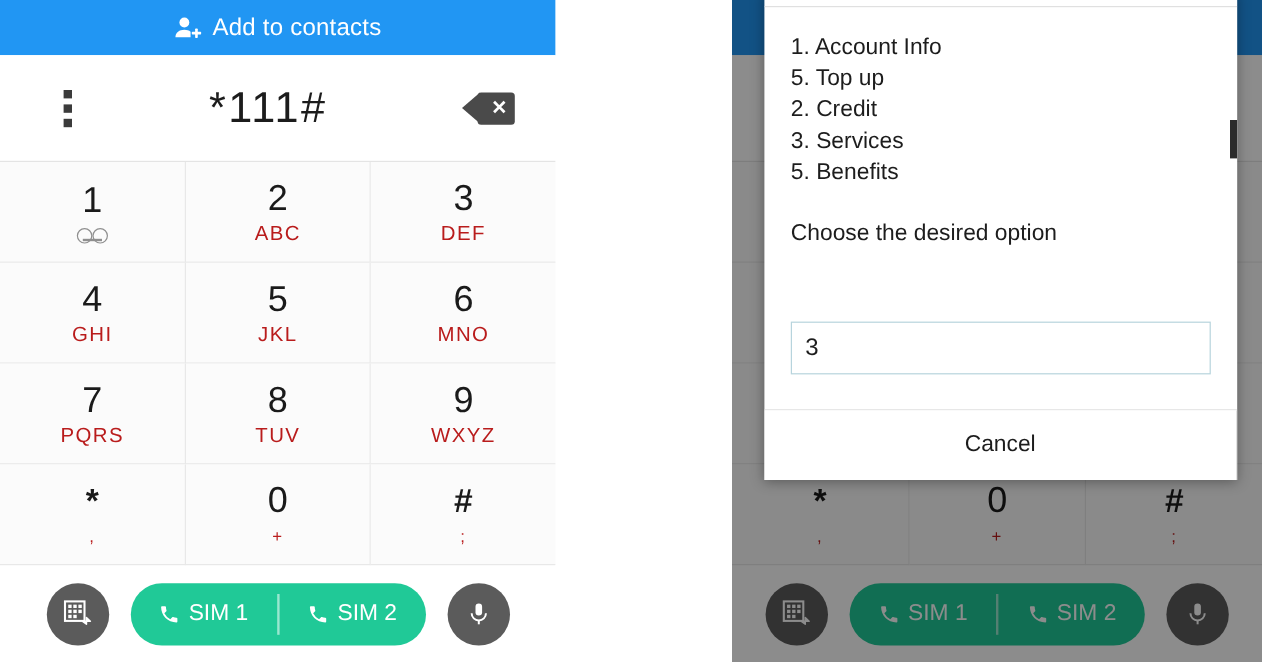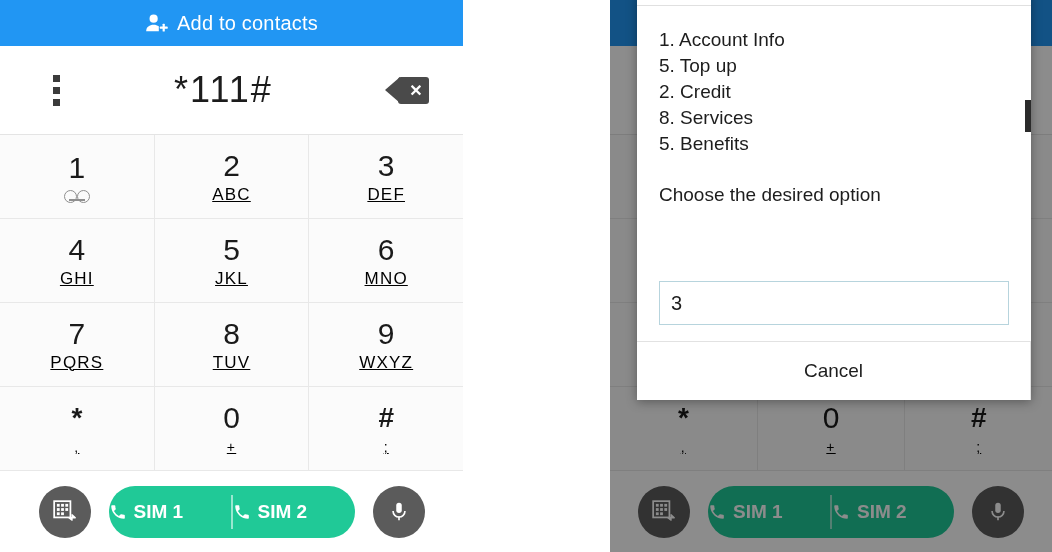--- a/index.html
+++ b/index.html
@@ -81,21 +81,21 @@
     border-bottom: 1px solid #e8e8e8;
     display:flex; flex-direction:column; align-items:center; justify-content:center;
     background:#fbfbfb;
   }
   .key:last-child { border-right: none; }
   .key .digit {
     font-size: 30px; color:#1a1a1a; line-height: 32px; font-weight: 400;
   }
   .key .digit.sym { font-size: 28px; font-weight: 700; }
   .key .sub {
-    font-size: 14px; color:#000000; letter-spacing: 1.2px; line-height: 18px; margin-top: 4px; text-decoration: underline;
+    font-size: 14px; color:#b91c1c; letter-spacing: 1.2px; line-height: 18px; margin-top: 4px;
   }
   .key .sub.big { font-size: 17px; }
   .vm-icon { margin-top: 6px; width: 26px; height: 11px; position: relative; }
   .vm-icon span {
     position:absolute; top:0; width:11px; height:11px; border:1.6px solid #8f8f8f; border-radius:50%;
   }
   .vm-icon span.l { left:0; }
   .vm-icon span.r { right:0; }
   .vm-icon i {
     position:absolute; left:5px; right:5px; bottom:0.5px; height:1.6px; background:#8f8f8f;
@@ -110,23 +110,22 @@
     width: 52px; height: 52px; border-radius: 50%;
     background: #5b5b5b;
     display:flex; align-items:center; justify-content:center;
   }
   .call-pill {
     width: 246px; height: 52px; border-radius: 26px;
     background: #20c997;
     display:flex; align-items:center; color:#fff;
   }
   .call-half {
-    flex:1; display:flex; align-items:center; gap:7px;
+    flex:1; display:flex; align-items:center; justify-content:center; gap:7px;
     font-size: 19px;
-    font-weight: bold;
   }
   .call-div { width:2px; height:34px; background:rgba(255,255,255,.55); }
   .phone-glyph { width:18px; height:18px; display:block; }
   .kpd-glyph { width:26px; height:26px; display:block; }
   .mic-glyph { width:22px; height:26px; display:block; }
 
   
   .scrim {
     position:absolute; inset:0;
     background: rgba(0,0,0,.45);
@@ -159,21 +158,21 @@
     height: 44px;
     border: 1px solid #b7d4dd;
     background:#fff;
     font-size: 20px;
     color:#1d1d1d;
     padding: 0 11px;
     font-family: "Liberation Sans", sans-serif;
     outline: none;
   }
   .dlg-actions {
-    margin-top: 16px;
+    margin-top: 29px;
     border-top: 1px solid #e2e2e2;
     height: 58px;
     display:flex;
   }
   .dlg-btn {
     flex:1; display:flex; align-items:center; justify-content:center;
     font-size: 19px; color:#1d1d1d; background:#fff; border:none;
     font-family: "Liberation Sans", sans-serif; cursor:pointer;
   }
   .dlg-btn.cancel { border-right: 1px solid #e2e2e2; }
@@ -454,21 +453,21 @@
 
     <div class="scrim"></div>
 
     <div class="dialog">
       <div class="dlg-topline"></div>
       <div class="dlg-faint"></div>
       <div class="dlg-body">
         <div class="dlg-line">1. Account Info</div>
         <div class="dlg-line">5. Top up</div>
         <div class="dlg-line">2. Credit</div>
-        <div class="dlg-line">8. Services</div>
+        <div class="dlg-line">3. Services</div>
         <div class="dlg-line">5. Benefits</div>
         <div class="dlg-prompt">Choose the desired option</div>
         <div class="dlg-scroll"></div>
       </div>
       <div class="dlg-input-wrap">
         <input class="dlg-input" type="text" value="3" style="">
       </div>
       <div class="dlg-actions">
         <button class="dlg-btn cancel">Cancel</button>
       </div>

